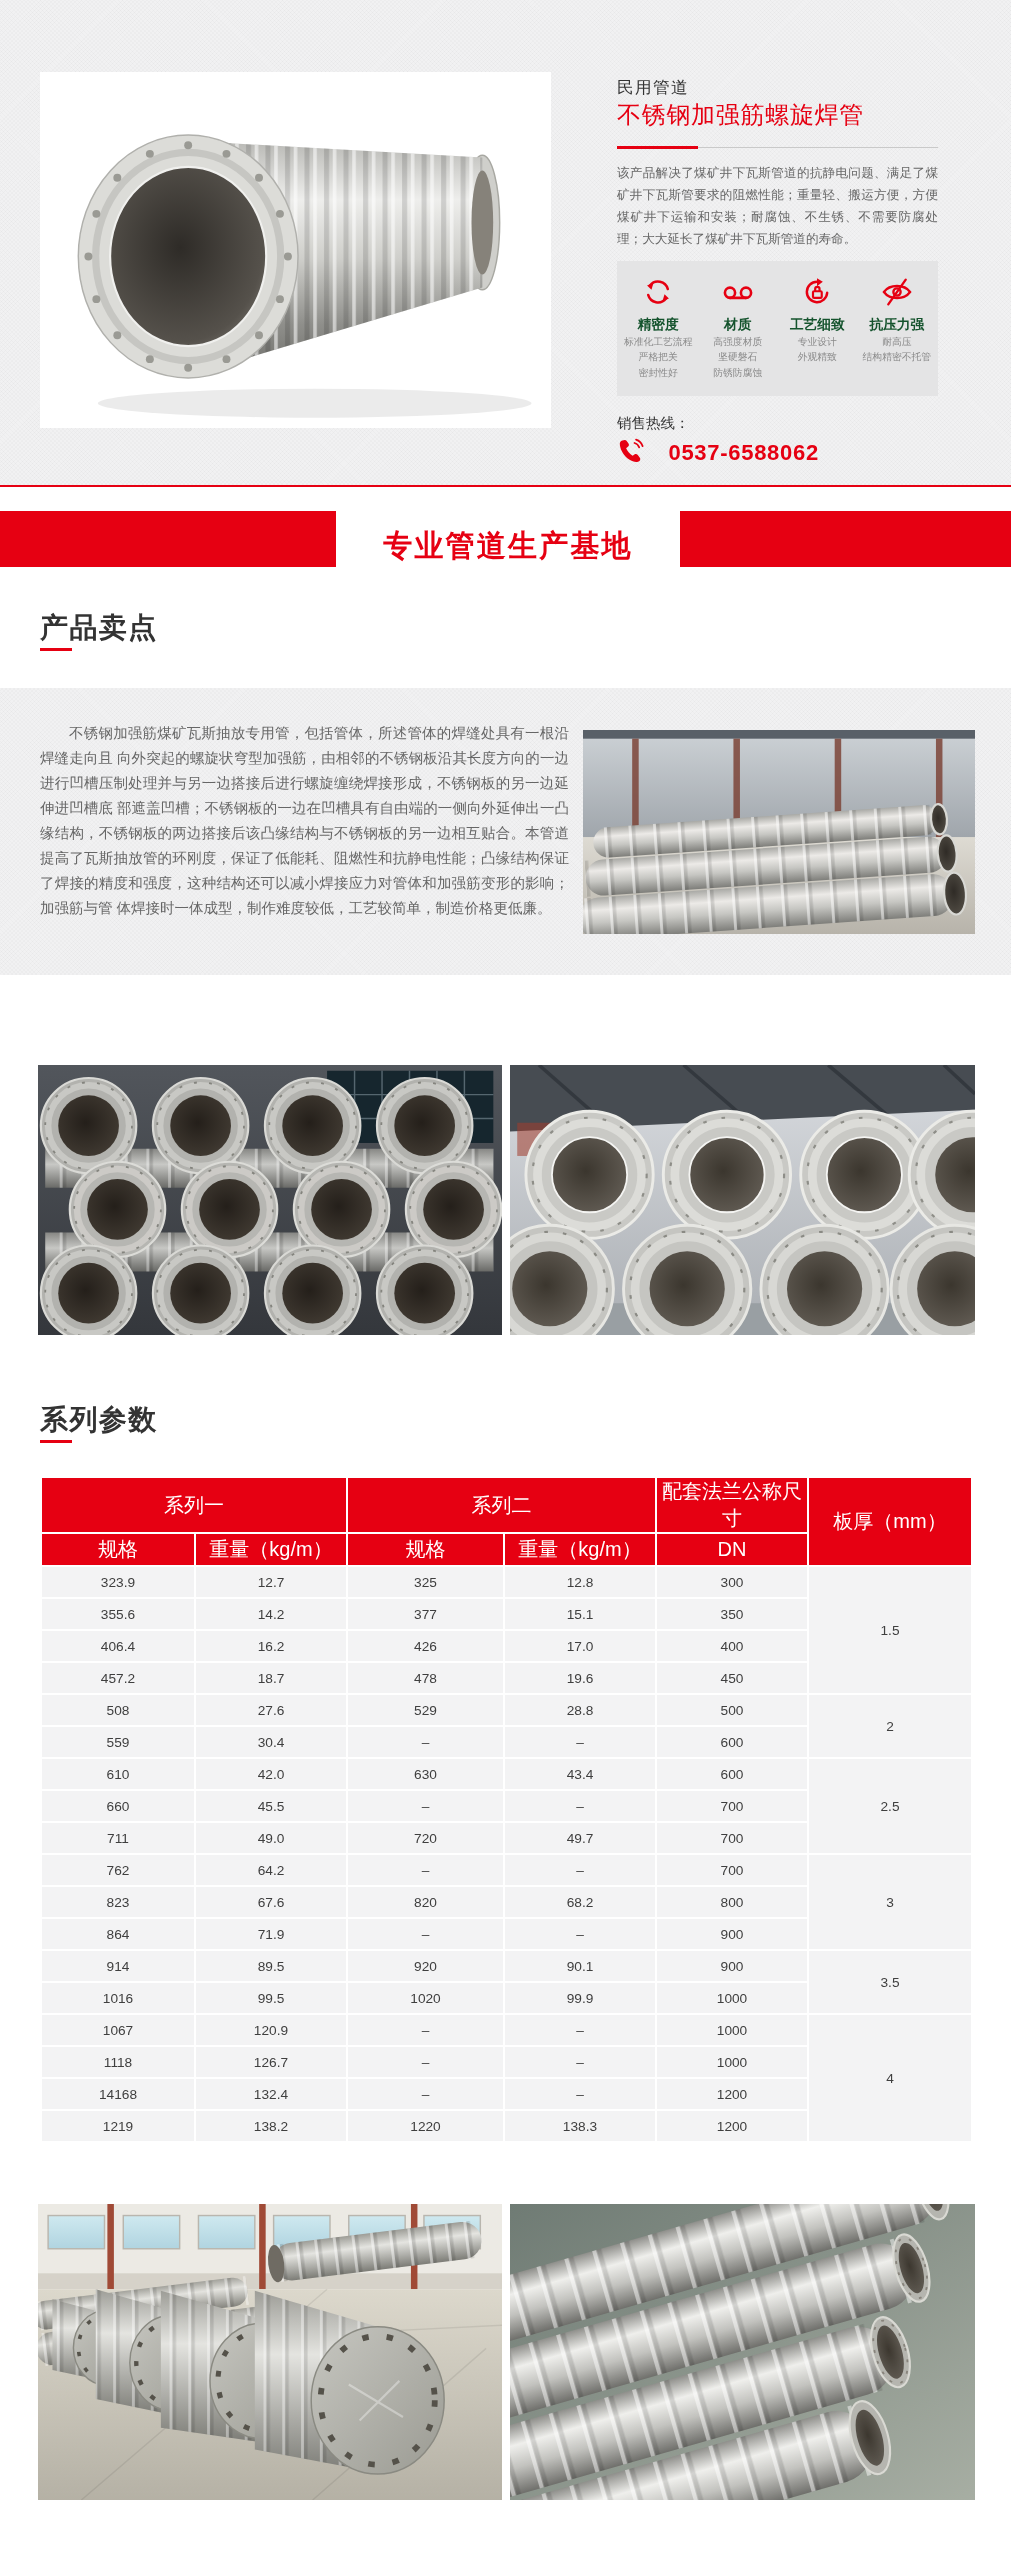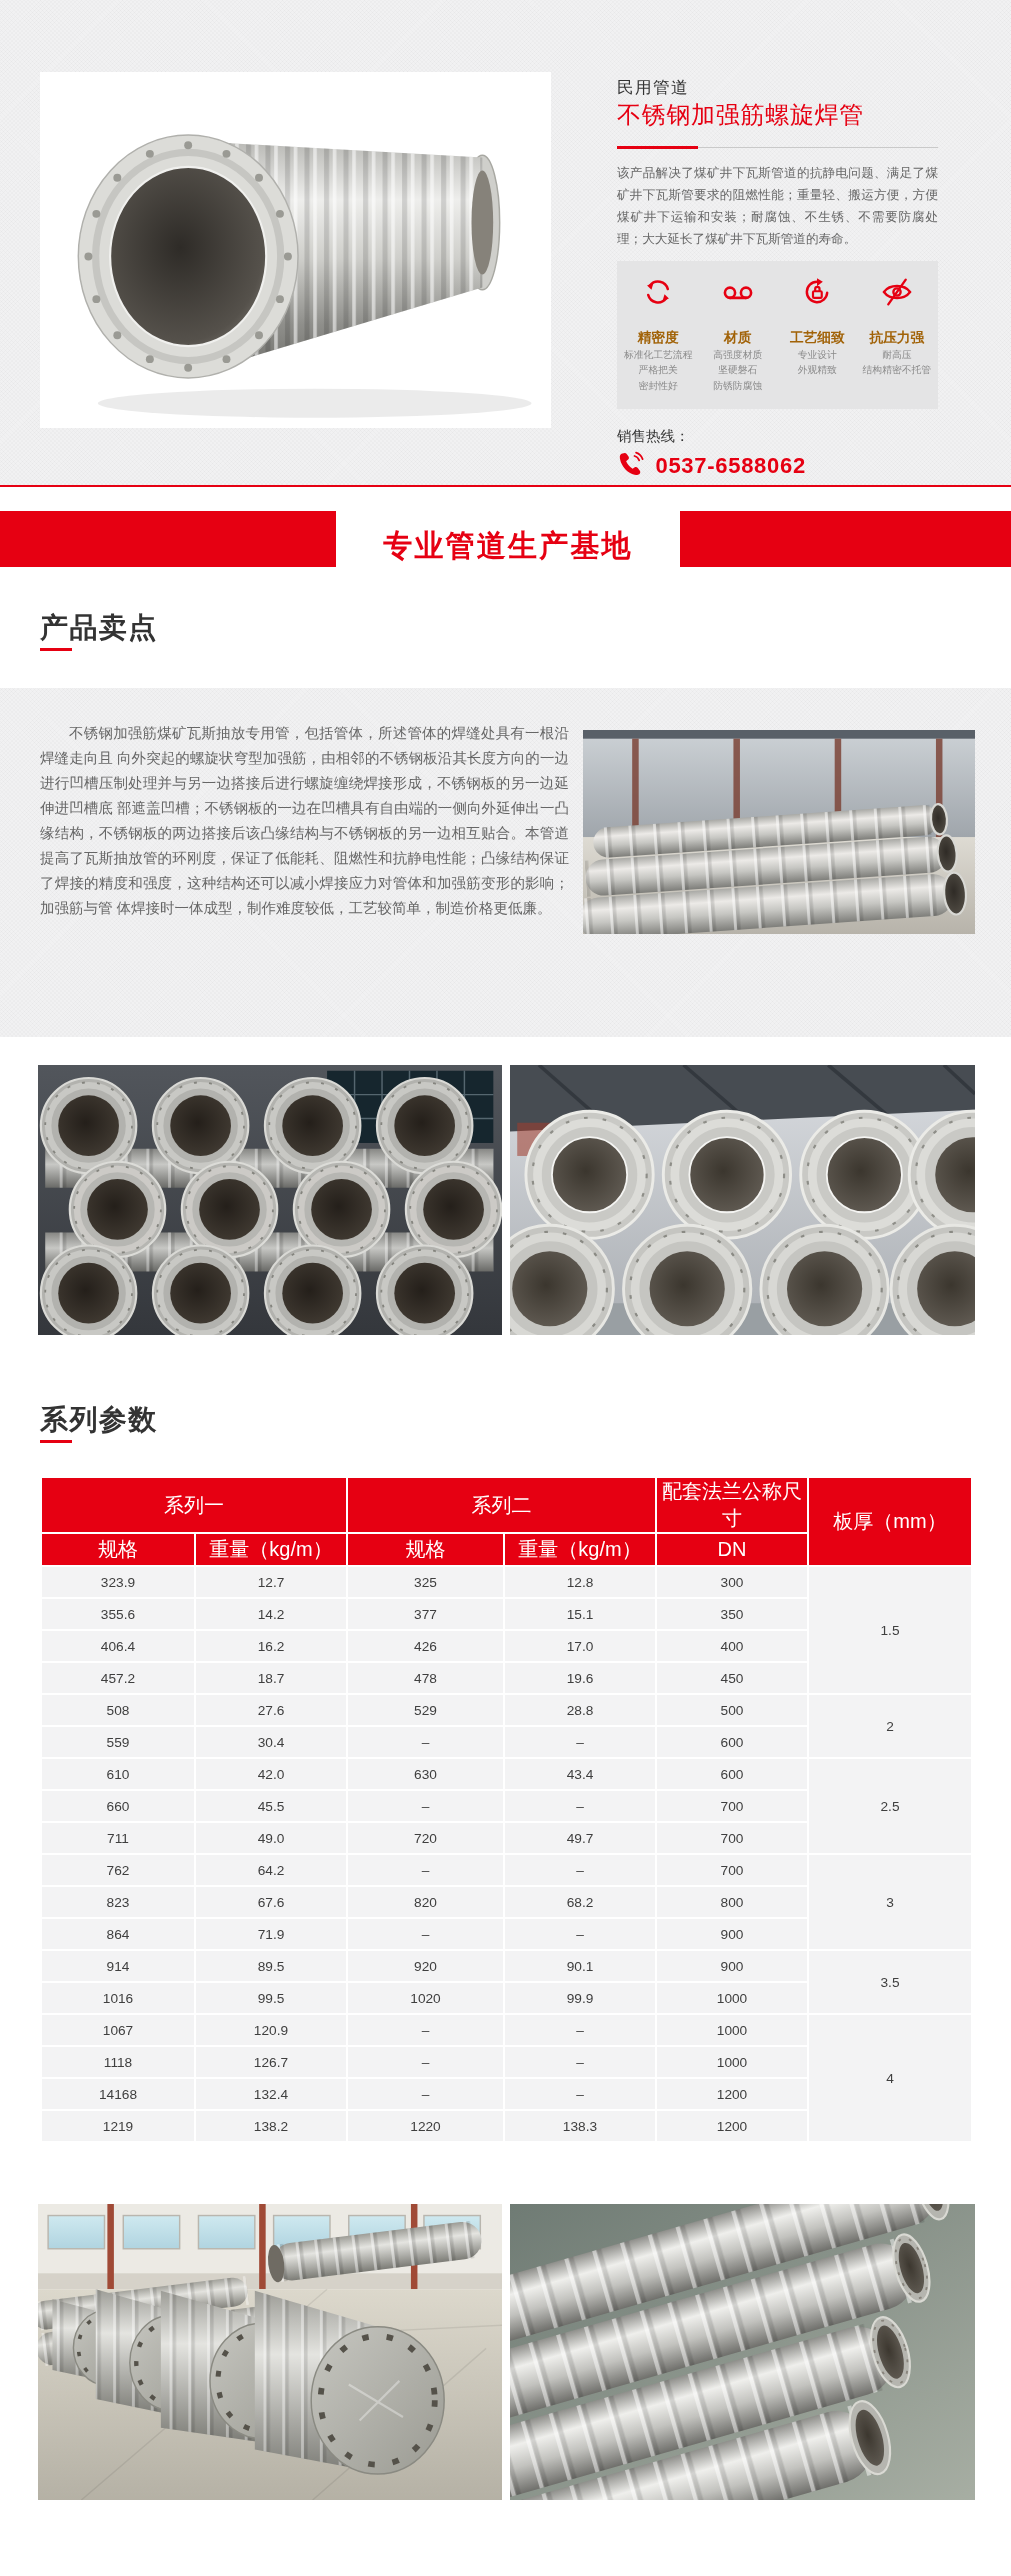--- a/index.html
+++ b/index.html
@@ -15,36 +15,36 @@
   .hero-right { position:absolute; left:617px; top:77px; width:321px; }
   .category { font-size:16.6px; color:#333; letter-spacing:1.4px; }
   .hero-title { margin-top:2px; font-size:24px; font-weight:400; color:#e60012; letter-spacing:0.7px; line-height:1.15; white-space:nowrap; }
   .divider { margin-top:17.3px; display:flex; align-items:center; }
   .divider .red { width:81px; height:2.9px; background:#e60012; }
   .divider .grey { flex:1; height:0.7px; background:#c9c9c9; }
   .hero-desc { margin-top:13px; font-size:12.6px; line-height:22px; color:#666; text-align:justify; }
   .features { margin-top:11.6px; background:#e4e4e5; display:flex; padding:14.5px 1.4px 16px; }
   .feature { flex:1; text-align:center; }
   .feature .f-icon { height:32px; display:flex; align-items:flex-end; justify-content:center; }
-  .feature .f-title { margin-top:21px; font-size:13.7px; font-weight:700; color:#a16207; }
+  .feature .f-title { margin-top:8px; font-size:13.7px; font-weight:700; color:#14532d; }
   .feature .f-line { margin-top:1px; font-size:9.8px; line-height:14.5px; color:#8a8a8a; }
   .hotline-label { margin-top:17.3px; font-size:14.5px; color:#333; }
-  .phone-row { margin-top:5.8px; display:flex; align-items:center; gap:11px; }
+  .phone-row { margin-top:5.8px; display:flex; align-items:center; gap:24px; }
   .phone-number { font-size:22px; font-weight:800; color:#e60012; letter-spacing:0.7px; }
   
   .banner { position:absolute; left:0; top:511px; width:1012px; height:56px; display:flex; }
   .banner .bar { background:#e60012; height:100%; }
   .banner .bar-l { width:336px; } .banner .bar-r { width:332px; }
   .banner .mid { flex:1; display:flex; align-items:flex-end; justify-content:center; }
   .banner-text { font-size:29px; font-weight:900; color:#e60012; letter-spacing:2.2px; transform:scaleY(1.05); }
   
   .sec-heading { position:absolute; left:40px; font-size:28px; font-weight:700; color:#333; letter-spacing:1.4px; }
   .heading-underline { position:absolute; left:40px; width:32px; height:2.9px; background:#e60012; }
   
-  .sp-panel { position:absolute; left:0; top:688px; width:1012px; height:349px; }
+  .sp-panel { position:absolute; left:0; top:688px; width:1012px; height:287px; }
   .sp-par { position:absolute; left:40px; top:33px; width:529px; font-size:14.5px; line-height:25px; color:#666; text-align:justify; text-indent:2em; }
   .sp-photo { position:absolute; left:583px; top:42px; width:392px; height:204px; }
   .photo svg { width:100%; height:100%; display:block; }
   .photo { position:absolute; overflow:hidden; }
   
   .params-table { position:absolute; left:40px; top:1476px; width:932px; border-collapse:separate; border-spacing:2.2px; table-layout:fixed; }
   .params-table th { background:#e60012; color:#fff; font-weight:400; font-size:20px; height:31px; text-align:center; }
   .params-table td { background:#f3f3f4; color:#3f3f3f; font-size:13.7px; height:30px; text-align:center; }
   
   .ph-r2l { left:38px;  top:1065px; width:464px; height:270px; }

